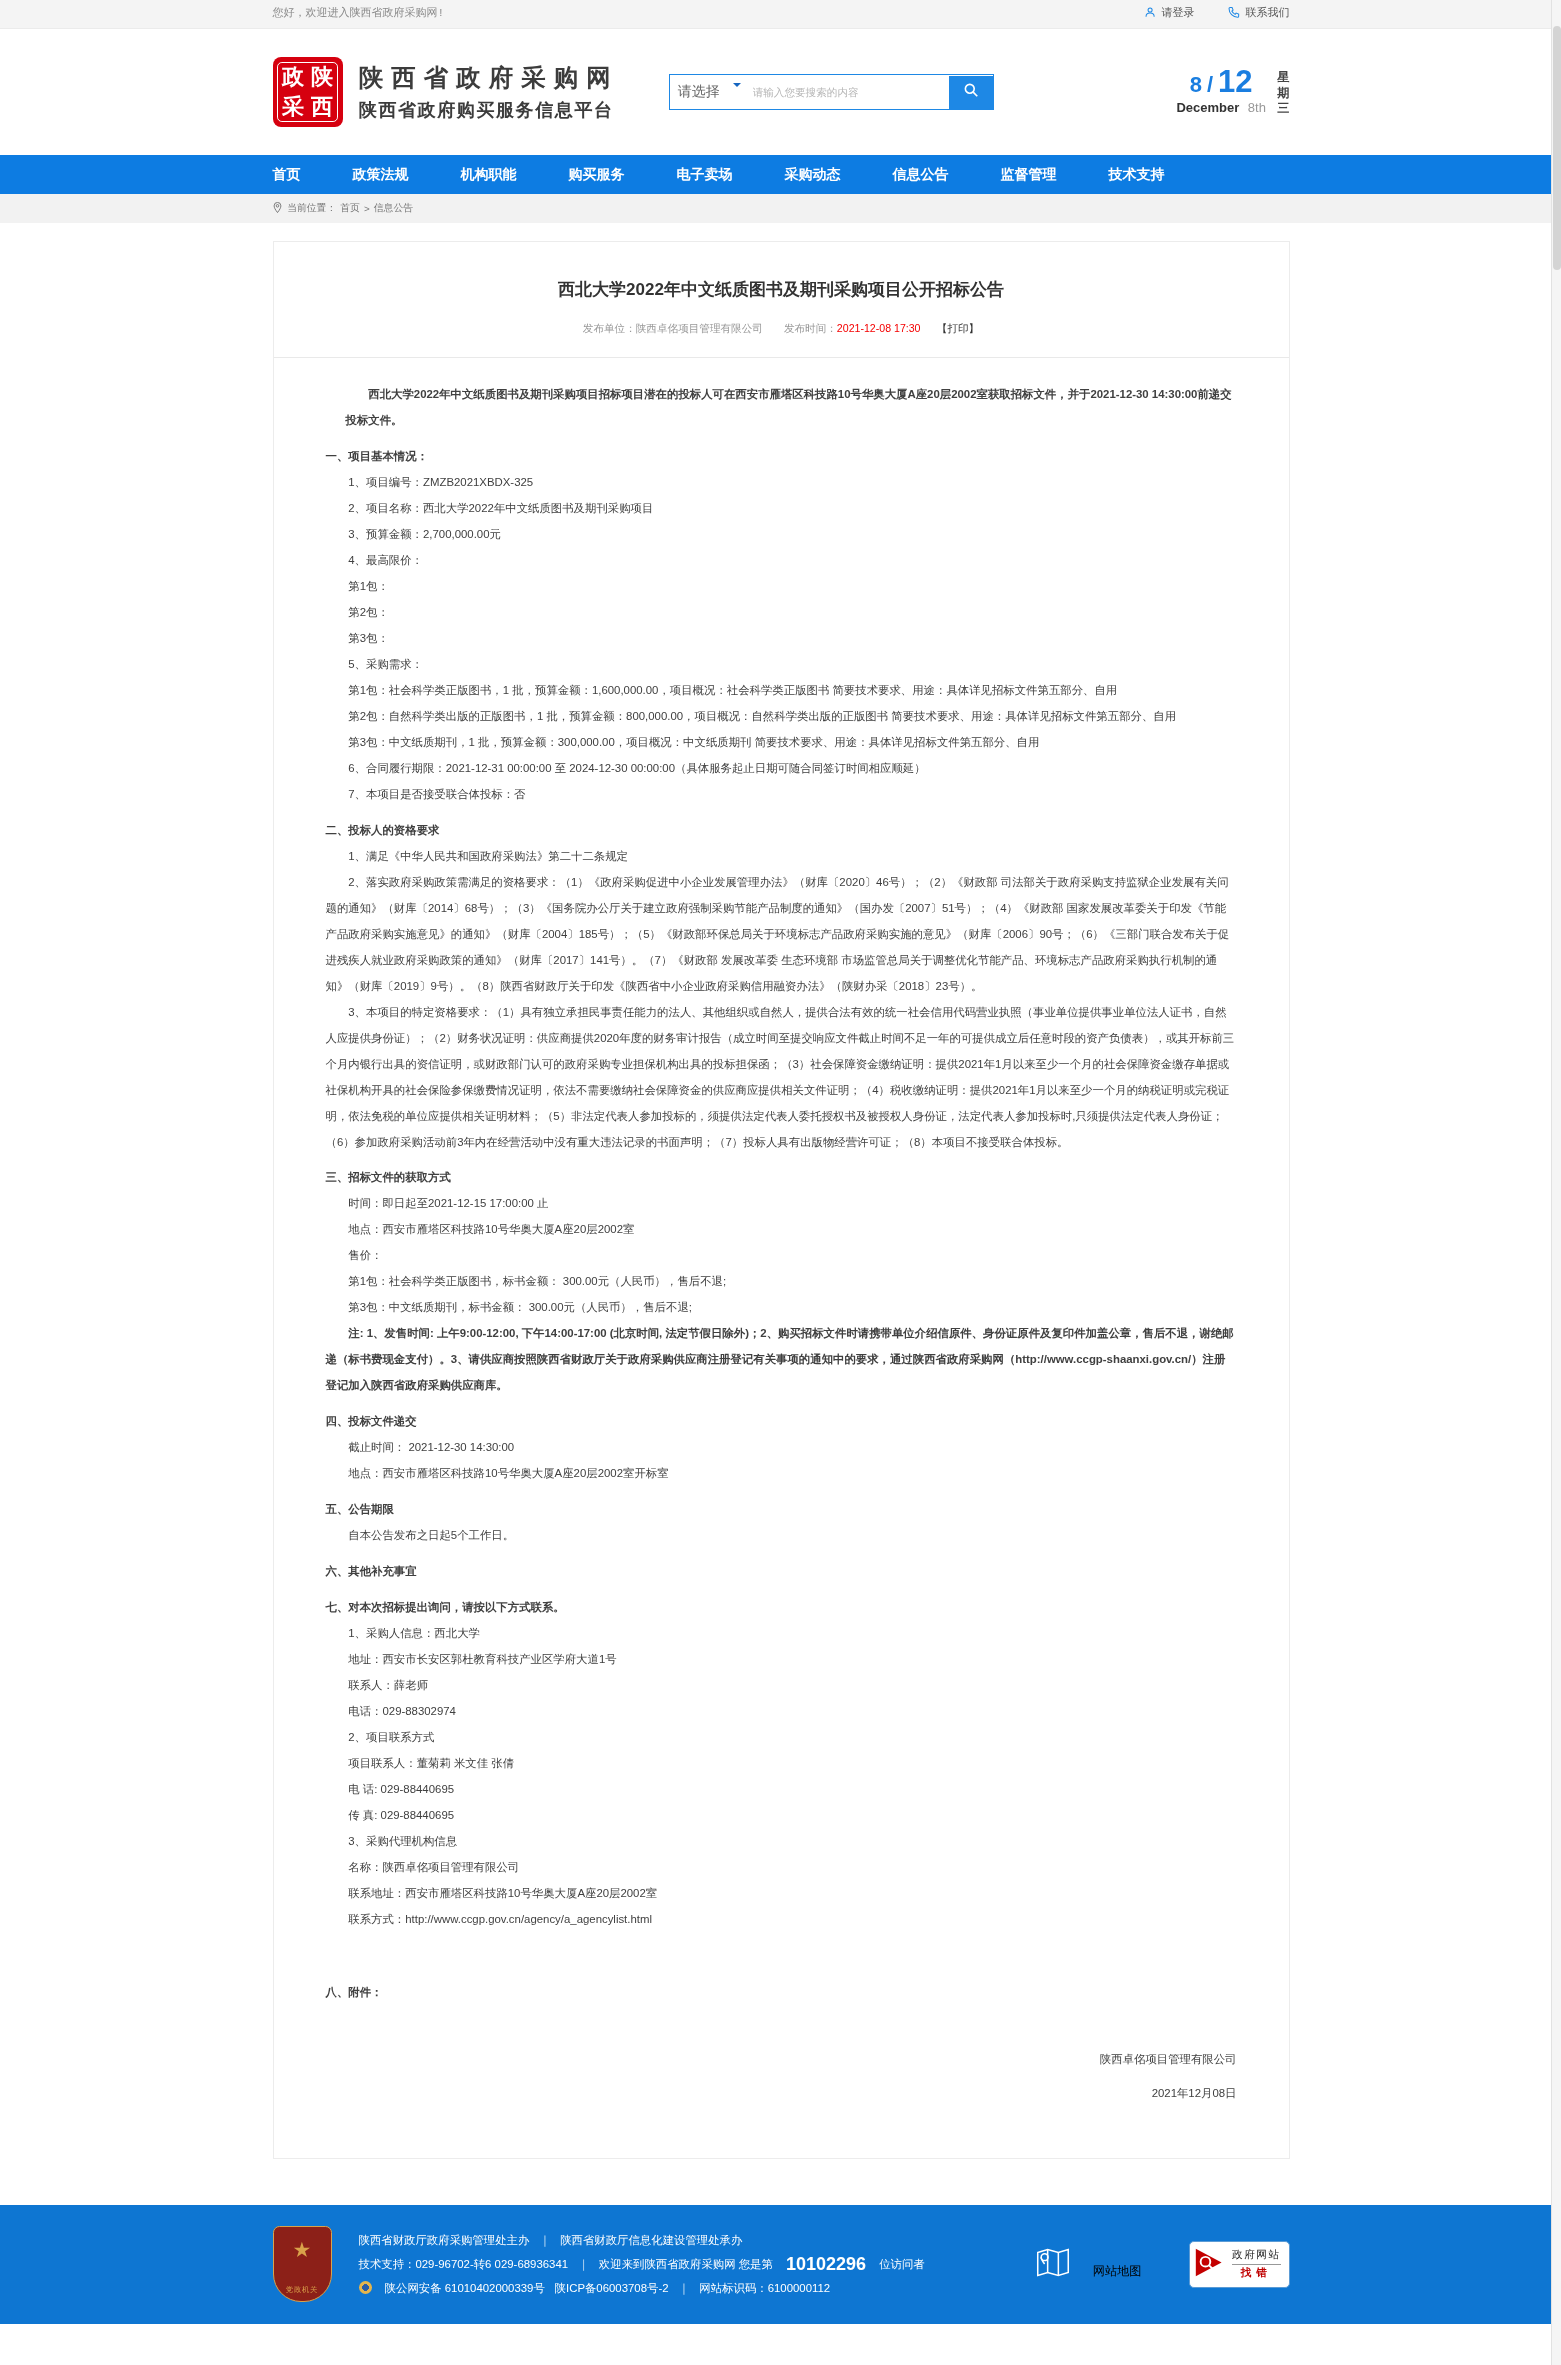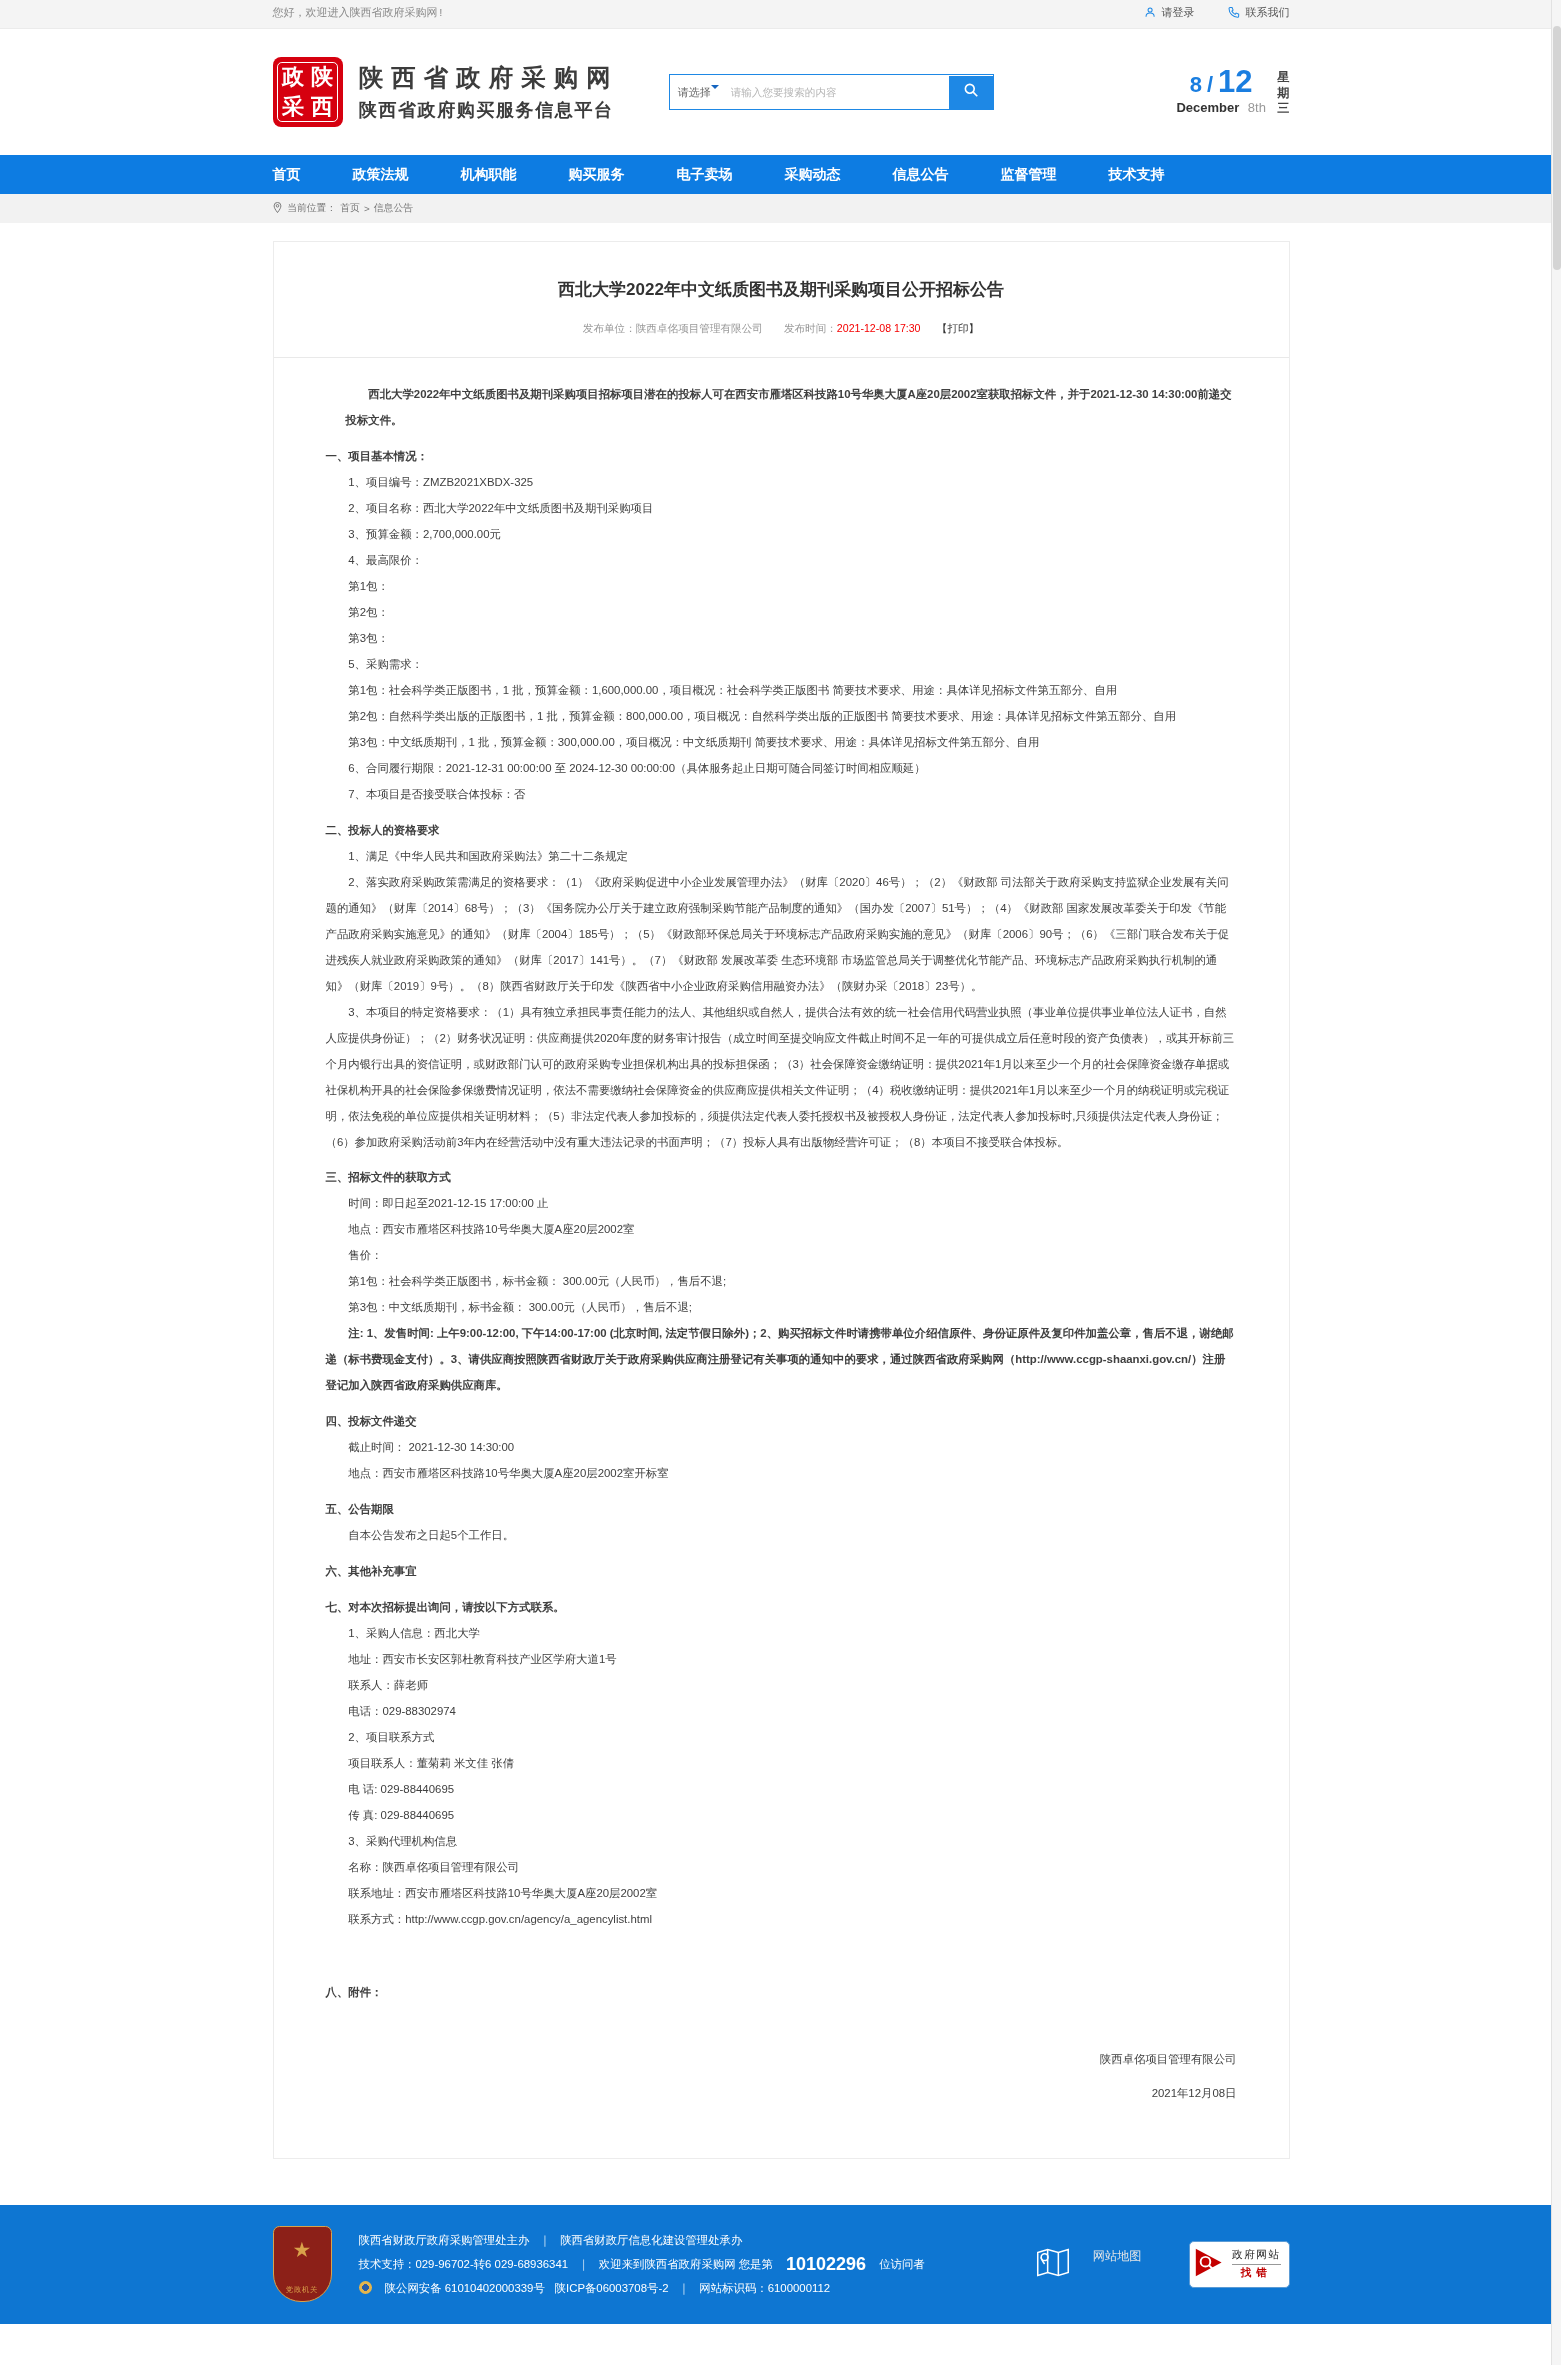--- a/index.html
+++ b/index.html
@@ -31,21 +31,21 @@
     display:grid; grid-template-columns:1fr 1fr; align-items:center; justify-items:center;
   }
   .seal-inner span { color:#fff; font-weight:bold; font-size:22px; line-height:1; }
   .site-titles { margin-left:16.3px; }
   .site-name { margin:0; font-size:24.4px; letter-spacing:8.1px; color:#3c3c3c; font-weight:bold; }
   .site-sub  { margin:4.9px 0 0; font-size:18px; letter-spacing:1.6px; color:#3c3c3c; font-weight:bold; }
   .search-box {
     margin-left:50px; width:325px; height:36px; border:1.6px solid #1e88e5;
     display:flex; align-items:center; background:#fff;
   }
-  .search-sel { display:flex; align-items:flex-start; padding:0 9.8px 0 8.1px; font-size:11px; color:#666; cursor:pointer; white-space:nowrap; }
+  .search-sel { display:flex; align-items:flex-start; gap:13px; padding:0 9.8px 0 8.1px; font-size:14px; color:#666; cursor:pointer; white-space:nowrap; }
   .search-caret { width:0; height:0; border-left:4.1px solid transparent; border-right:4.1px solid transparent; border-top:4.9px solid #1565c0; }
   .search-input { flex:1; min-width:0; border:0; outline:0; font-size:10.6px; color:#333; font-family:inherit; }
   .search-input::placeholder { color:#b5b5b5; }
   .search-btn { width:44px; height:33px; background:#1e88e5; border:0; display:flex; align-items:center; justify-content:center; cursor:pointer; flex:0 0 auto; }
   .date-widget { margin-left:auto; display:flex; align-items:flex-start; gap:11.4px; }
   .date-nums { display:flex; align-items:baseline; justify-content:center; gap:4.9px; }
   .d-small { font-size:22px; font-weight:bold; color:#1a7ee0; }
   .d-slash { font-size:22px; font-weight:bold; color:#1a7ee0; }
   .d-big   { font-size:31px; font-weight:bold; color:#1a7ee0; line-height:0.95; }
   .date-words { font-size:13px; margin-top:1.6px; text-align:center; white-space:nowrap; }
@@ -90,21 +90,21 @@
     display:flex; flex-direction:column; align-items:center; justify-content:flex-end;
     padding-bottom:6.5px; position:relative;
   }
   .shield .emblem { position:absolute; top:11.4px; left:50%; transform:translateX(-50%); color:#d9a24a; font-size:21px; line-height:1; }
   .shield .shield-label { color:#d9a24a; font-size:7.3px; letter-spacing:0.8px; white-space:nowrap; }
   .f-info { margin-left:27px; color:#fff; font-size:11.4px; }
   .f-line { display:flex; align-items:center; gap:9.8px; margin:5.7px 0; line-height:18px; }
   .f-div { opacity:0.85; }
   .f-count { font-size:18px; font-weight:bold; margin:0 3.3px; }
   .f-badge-ico { display:inline-block; width:13px; height:13px; border-radius:50%; background:radial-gradient(circle at 50% 50%, #2a5ca8 0 35%, #e5b54c 36% 100%); margin-right:3.3px; flex:0 0 auto; }
-  .f-sitemap { margin-left:auto; display:flex; align-items:flex-start; gap:23px; color:#e5e5e5; font-size:12.2px; cursor:pointer; }
+  .f-sitemap { margin-left:auto; display:flex; align-items:flex-end; gap:23px; color:#000000; font-size:12.2px; cursor:pointer; }
   .zhaocuo {
     margin-left:47px; width:101px; height:47px; background:#fff;
     border:1.6px solid #5b9bd5; border-radius:4.9px;
     display:flex; align-items:center; gap:5.7px; padding:3.3px 5.7px; cursor:pointer;
   }
   .z-text { display:flex; flex-direction:column; align-items:center; flex:1; }
   .z-top { font-size:10.6px; color:#222; letter-spacing:1.6px; border-bottom:0.8px solid #999; padding-bottom:1.6px; }
   .z-bottom { font-size:10.6px; color:#c00000; letter-spacing:4.9px; margin-top:1.6px; font-weight:bold; }
 
   

